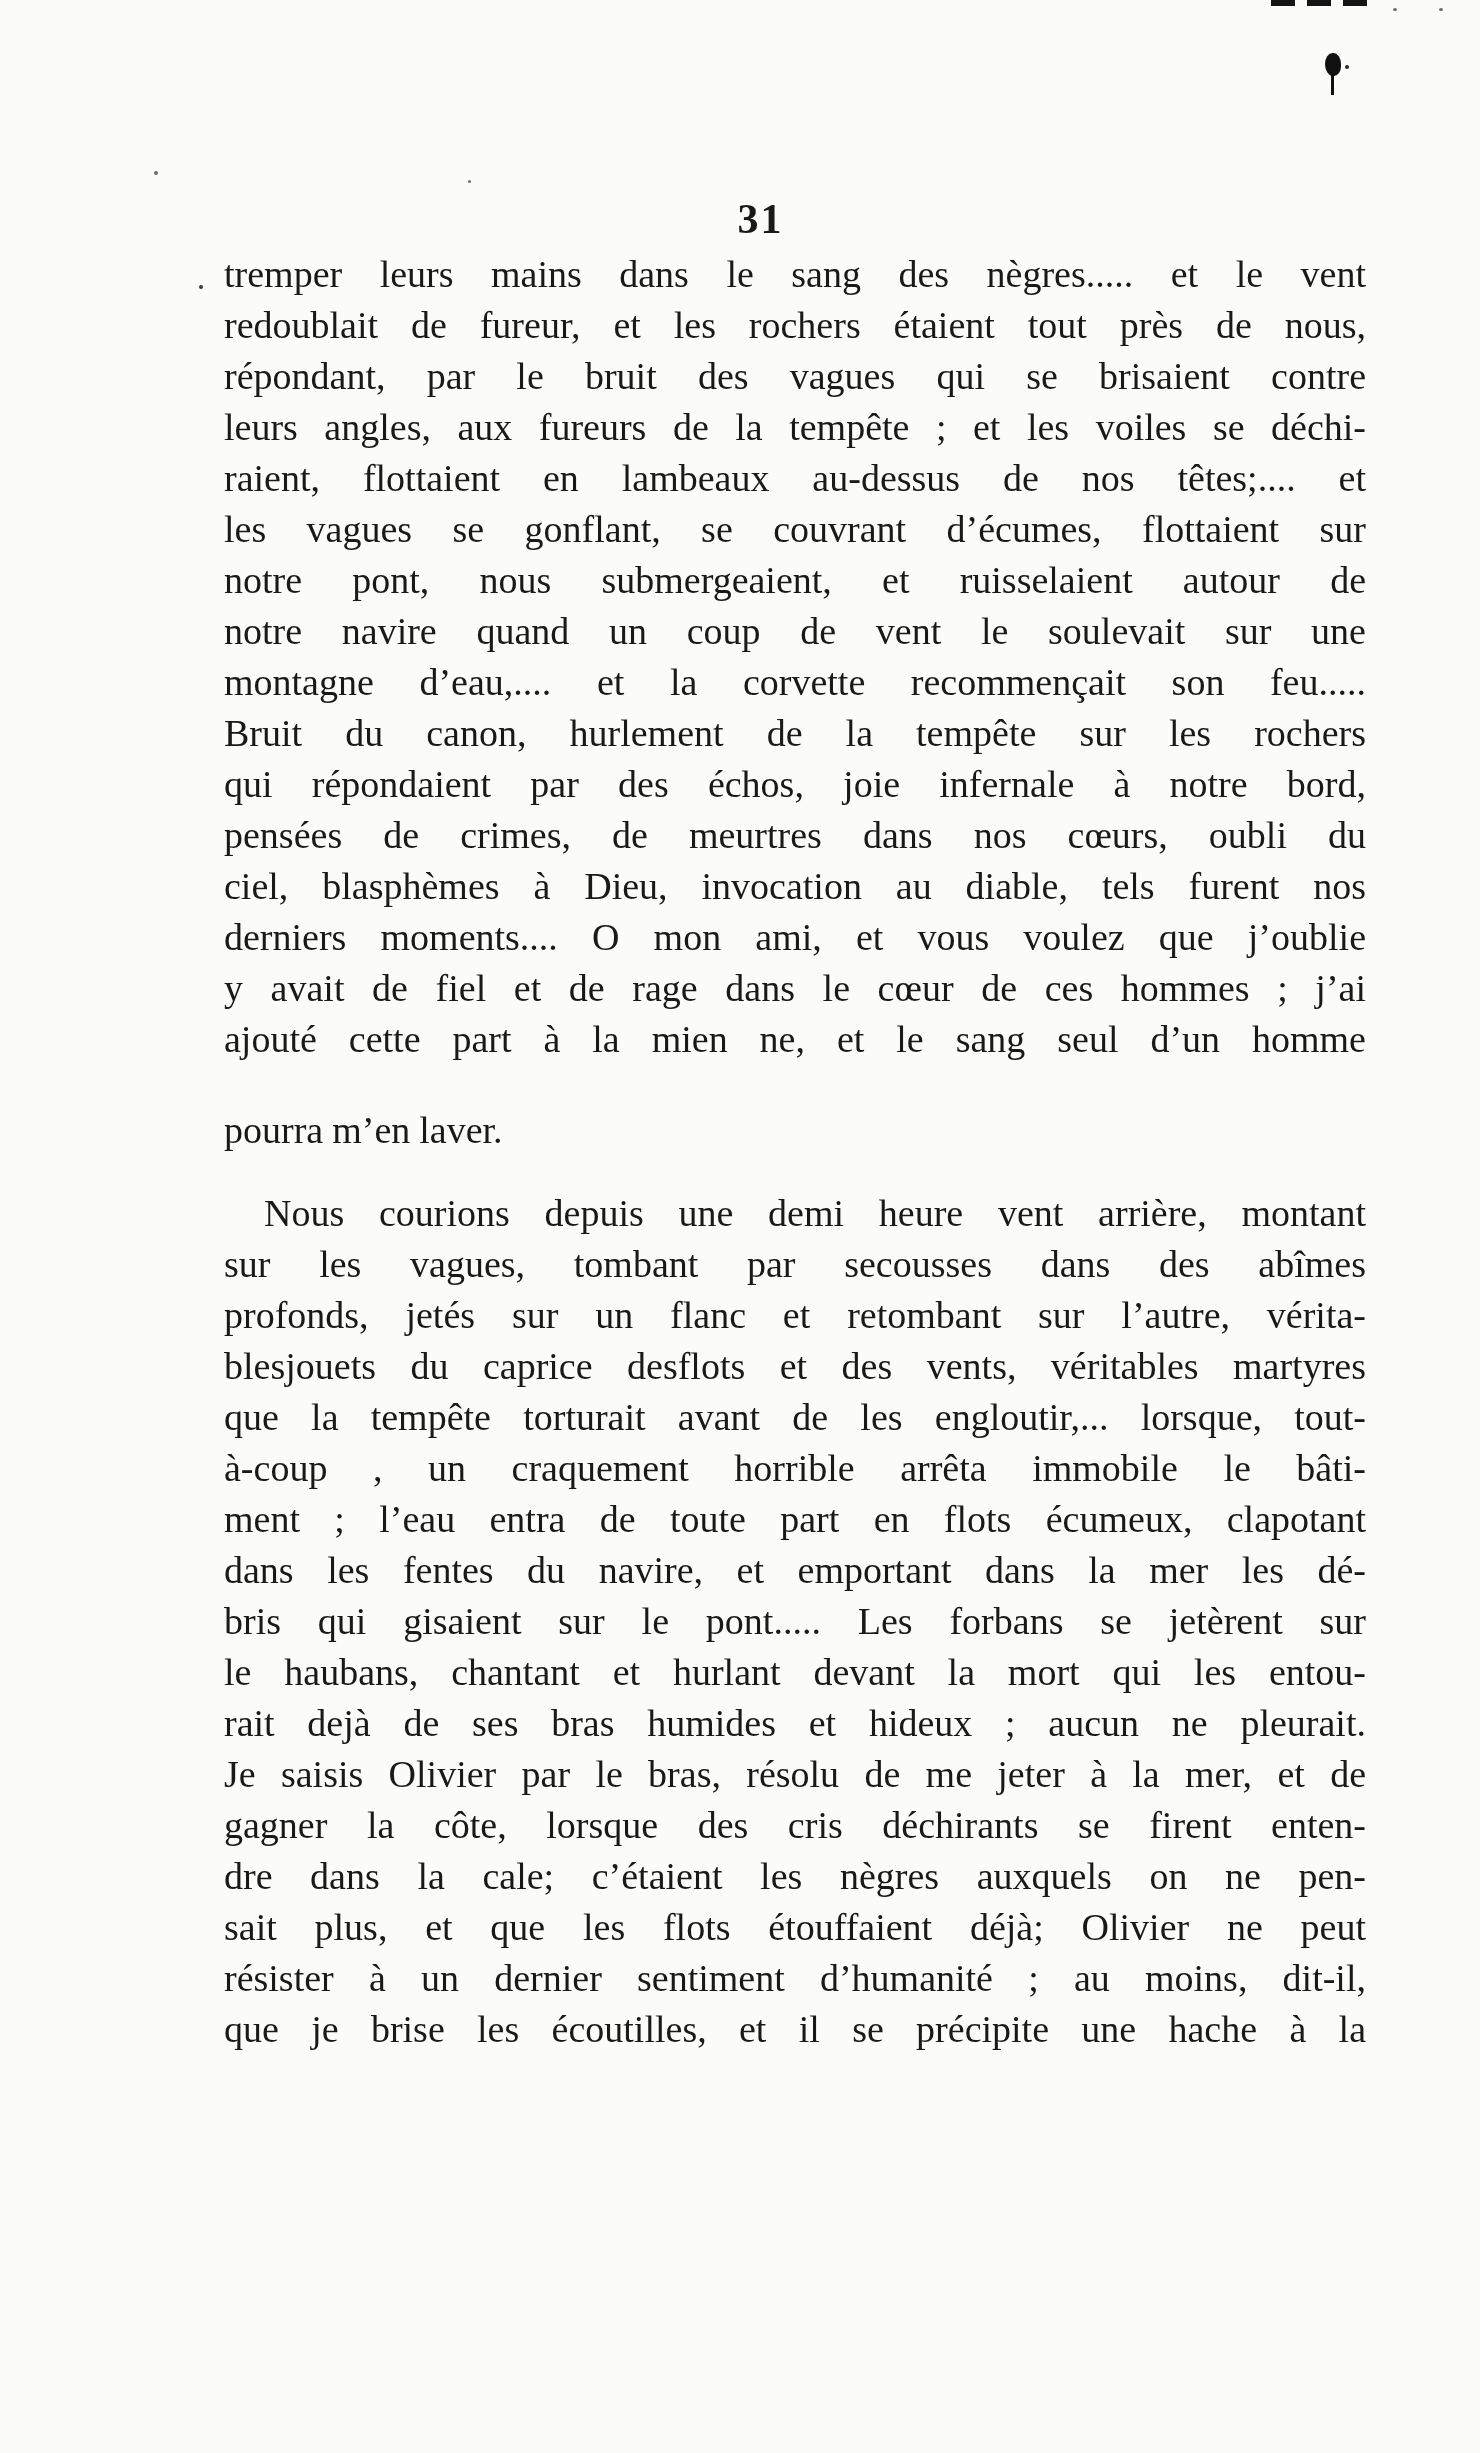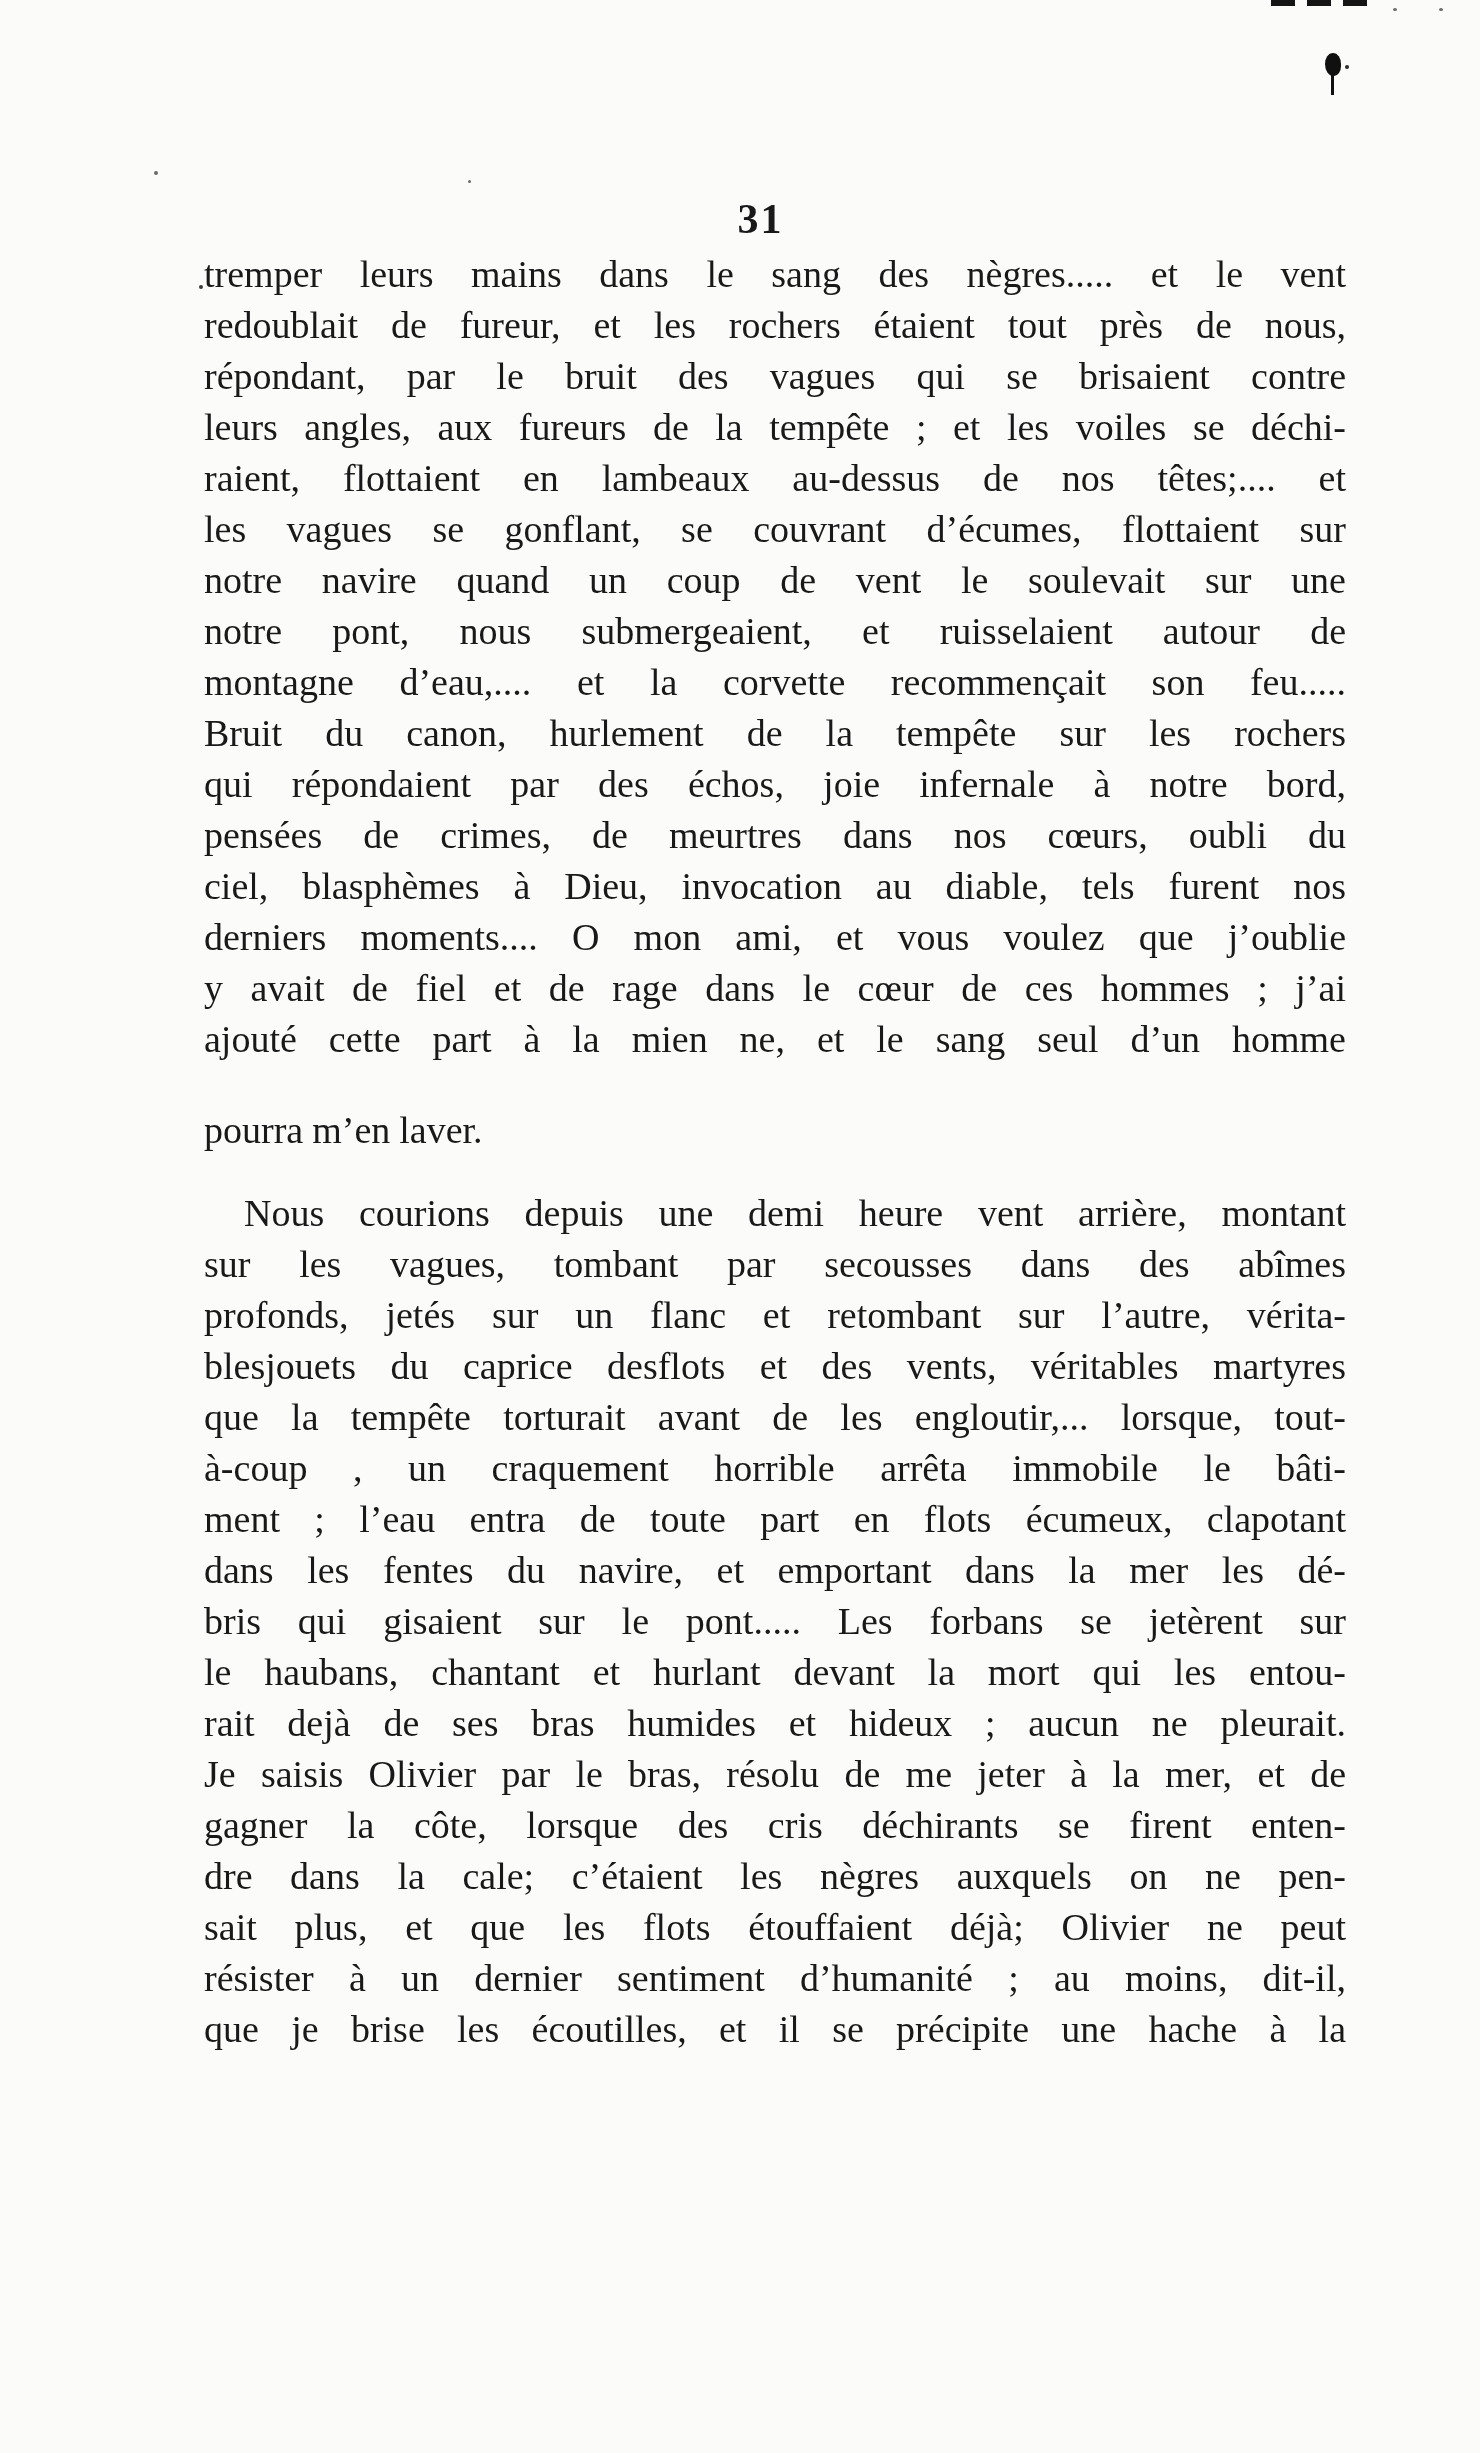--- a/index.html
+++ b/index.html
@@ -17,21 +17,21 @@
     position: absolute;
     top: 195px; left: 701px; width: 119px;
     text-align: center;
     font-size: 42px;
     letter-spacing: 2px;
     font-weight: bold;
   }
 
   .text-block {
     position: absolute;
-    top: 249px; left: 204px; width: 1142px;
+    top: 249px; left: 224px; width: 1142px;
     font-size: 38px;
     line-height: 51px;
   }
   .line {
     height: 51px;
     overflow: hidden;
     text-align: justify;
     text-align-last: justify;
     word-spacing: -0.5px;
     white-space: normal;
@@ -90,22 +90,22 @@
 
   <div class="text-block">
 
     <div>
       <div class="line">tremper leurs mains dans le sang des nègres..... et le vent</div>
       <div class="line">redoublait de fureur, et les rochers étaient tout près de nous,</div>
       <div class="line">répondant, par le bruit des vagues qui se brisaient contre</div>
       <div class="line">leurs angles, aux fureurs de la tempête ; et les voiles se déchi-</div>
       <div class="line">raient, flottaient en lambeaux au-dessus de nos têtes;.... et</div>
       <div class="line">les vagues se gonflant, se couvrant d’écumes, flottaient sur</div>
+      <div class="line">notre pont, nous submergeaient, et ruisselaient autour de</div>
       <div class="line">notre navire quand un coup de vent le soulevait sur une</div>
-      <div class="line">notre pont, nous submergeaient, et ruisselaient autour de</div>
       <div class="line">montagne d’eau,.... et la corvette recommençait son feu.....</div>
       <div class="line">Bruit du canon, hurlement de la tempête sur les rochers</div>
       <div class="line">qui répondaient par des échos, joie infernale à notre bord,</div>
       <div class="line">pensées de crimes, de meurtres dans nos cœurs, oubli du</div>
       <div class="line">ciel, blasphèmes à Dieu, invocation au diable, tels furent nos</div>
       <div class="line">derniers moments.... O mon ami, et vous voulez que j’oublie</div>
       <div class="line">y avait de fiel et de rage dans le cœur de ces hommes ; j’ai</div>
       <div class="line">ajouté cette part à la mien ne, et le sang seul d’un homme</div>
       <div class="line para-end">pourra m’en laver.</div>
     </div>

